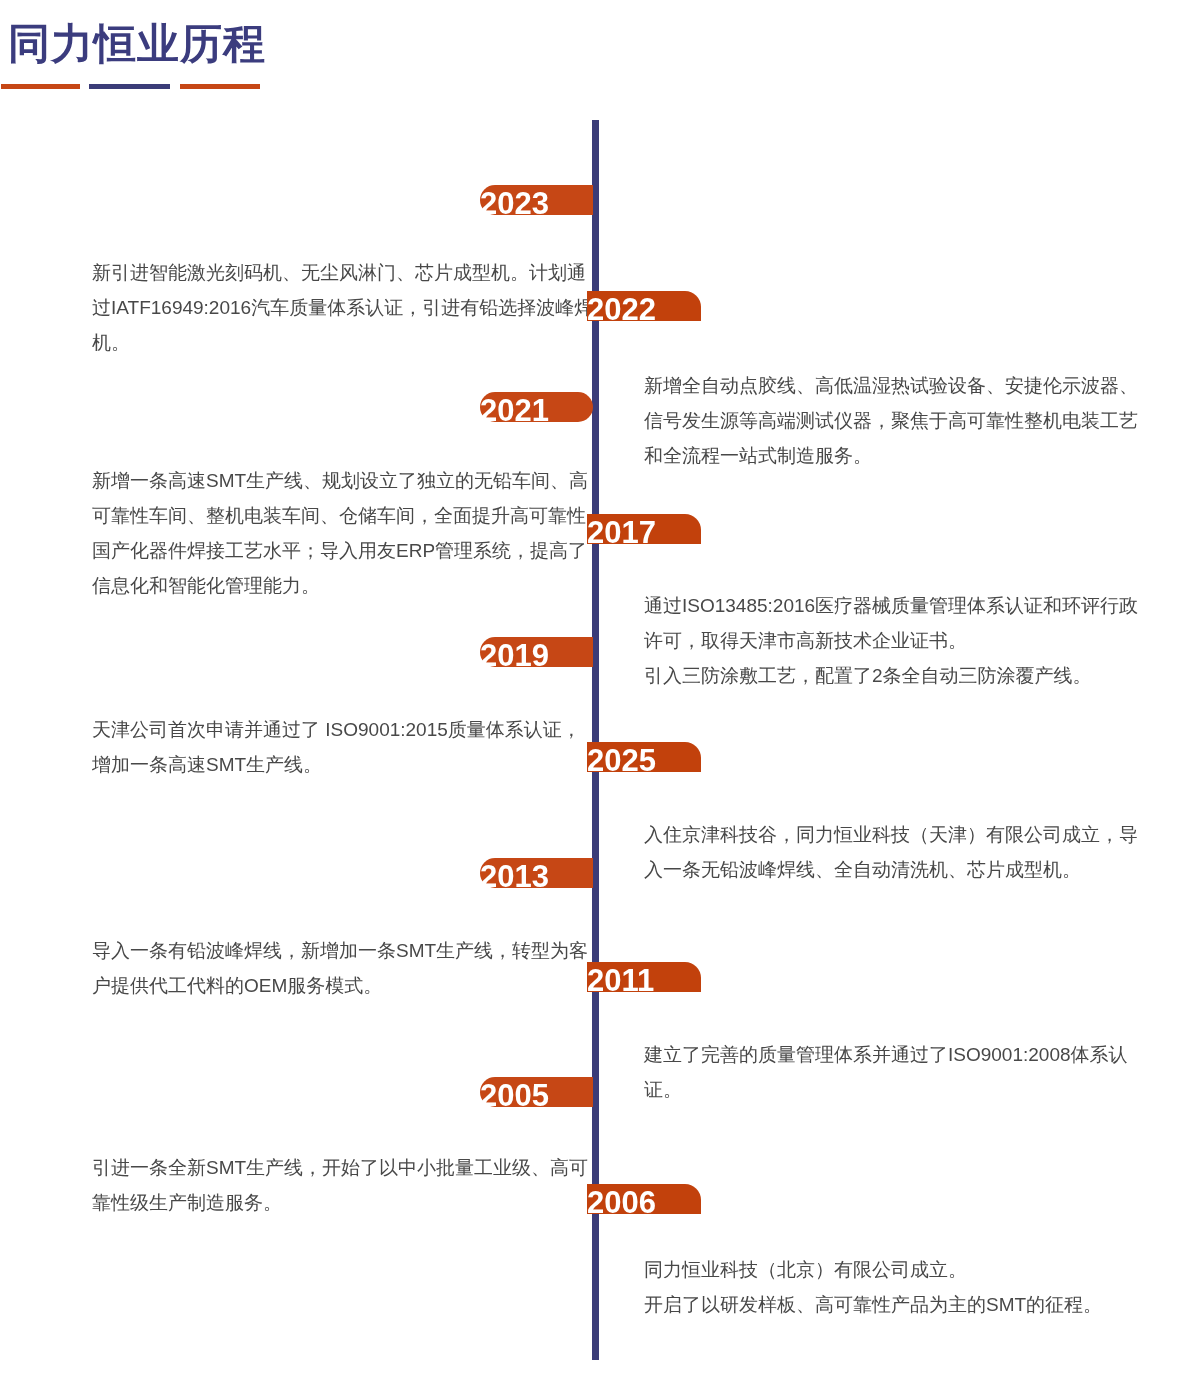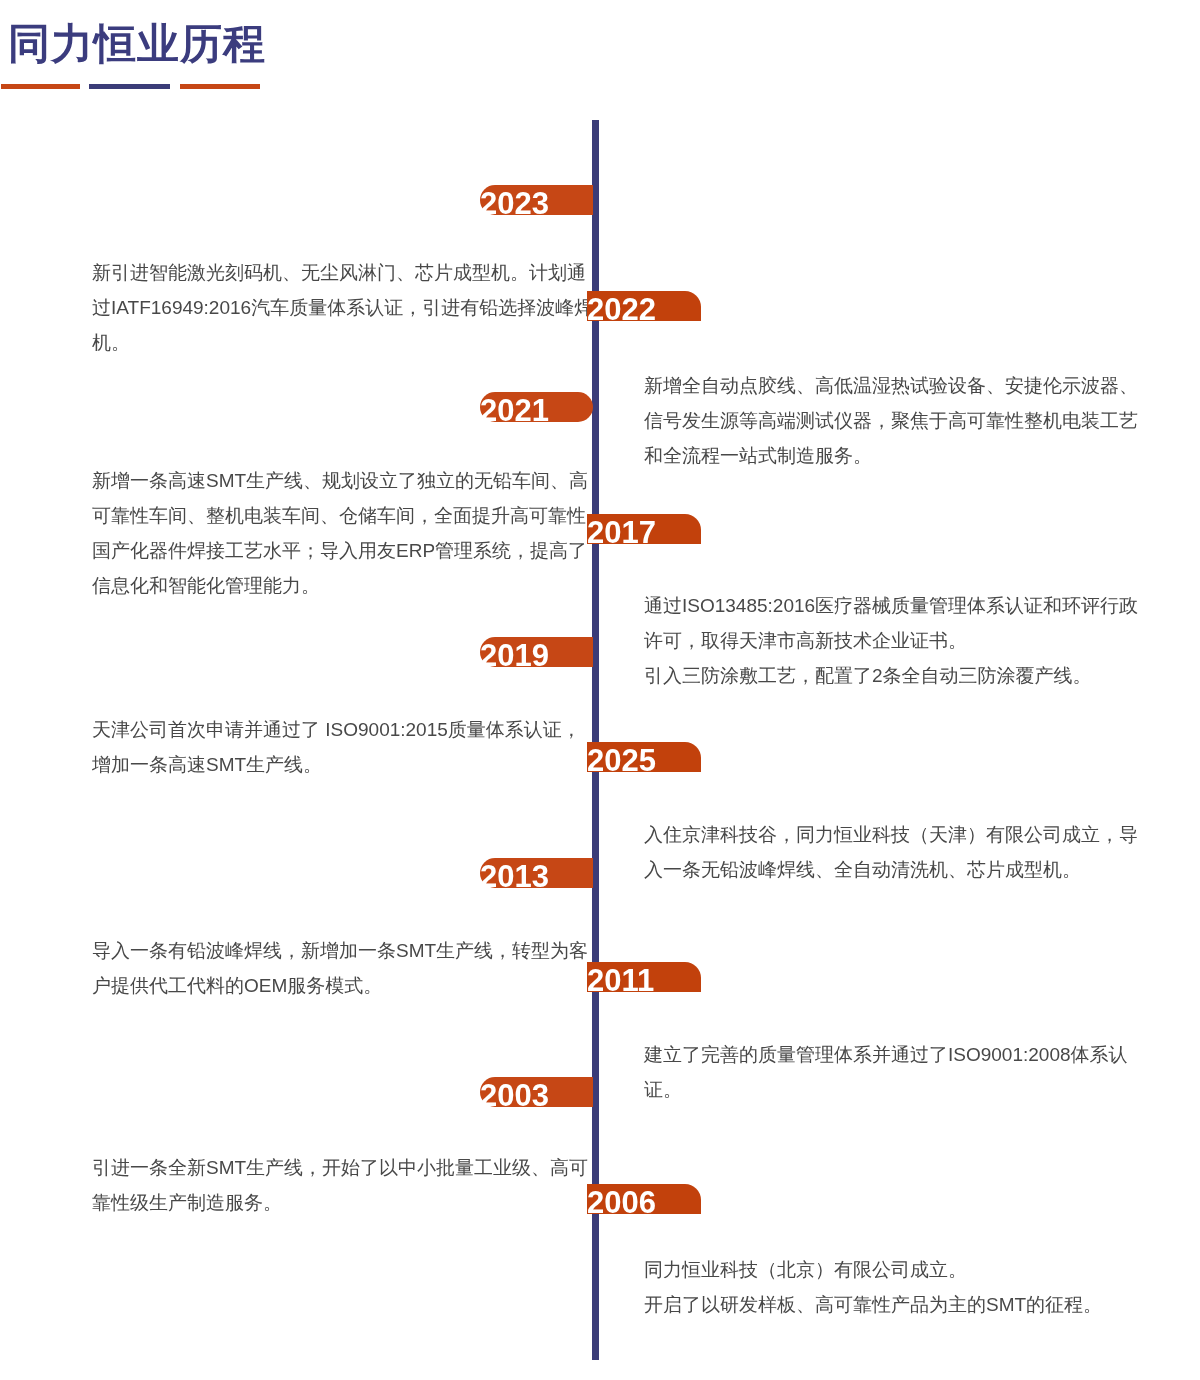--- a/index.html
+++ b/index.html
@@ -134,21 +134,21 @@
     <div class="badge">2013</div>
     <p class="desc">导入一条有铅波峰焊线，新增加一条SMT生产线，转型为客户提供代工代料的OEM服务模式。</p>
   </div>
 
   <div class="event right ev7">
     <div class="badge">2011</div>
     <p class="desc">建立了完善的质量管理体系并通过了ISO9001:2008体系认证。</p>
   </div>
 
   <div class="event left ev8">
-    <div class="badge">2003</div>
+    <div class="badge">2005</div>
     <p class="desc">引进一条全新SMT生产线，开始了以中小批量工业级、高可靠性级生产制造服务。</p>
   </div>
 
   <div class="event right ev9">
     <div class="badge">2006</div>
     <p class="desc">同力恒业科技（北京）有限公司成立。
 开启了以研发样板、高可靠性产品为主的SMT的征程。</p>
   </div>
 
 </div>

